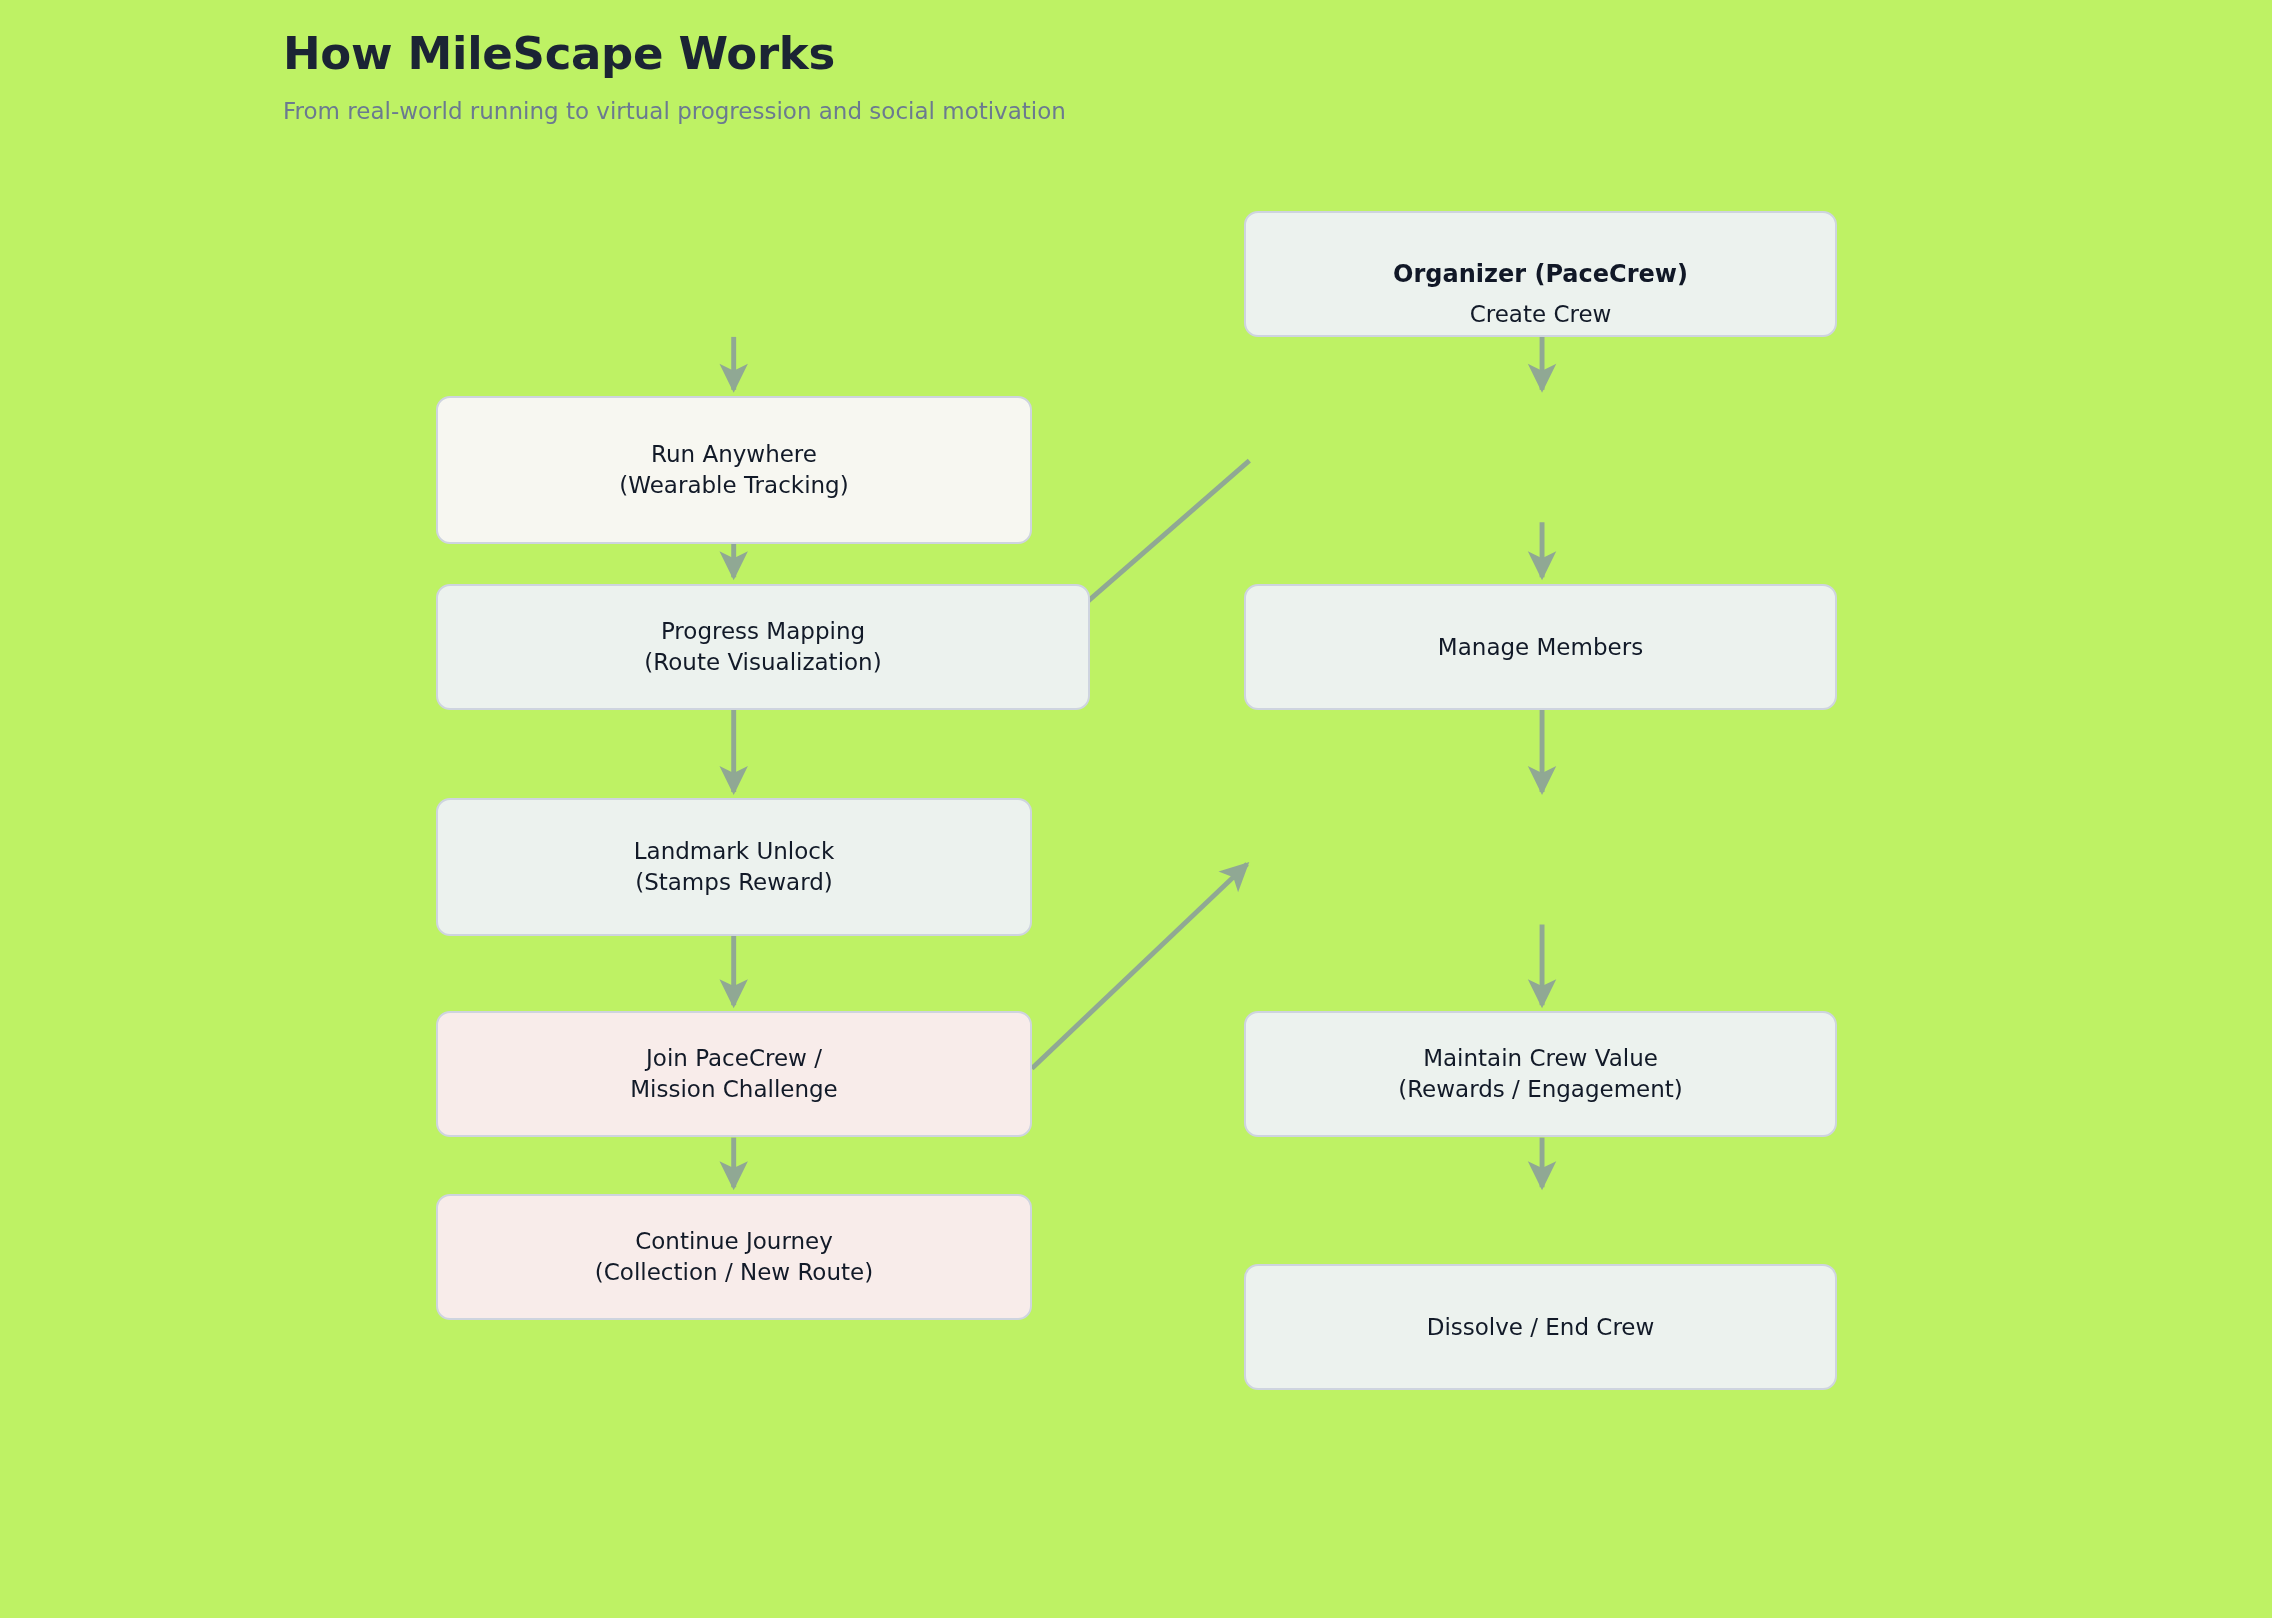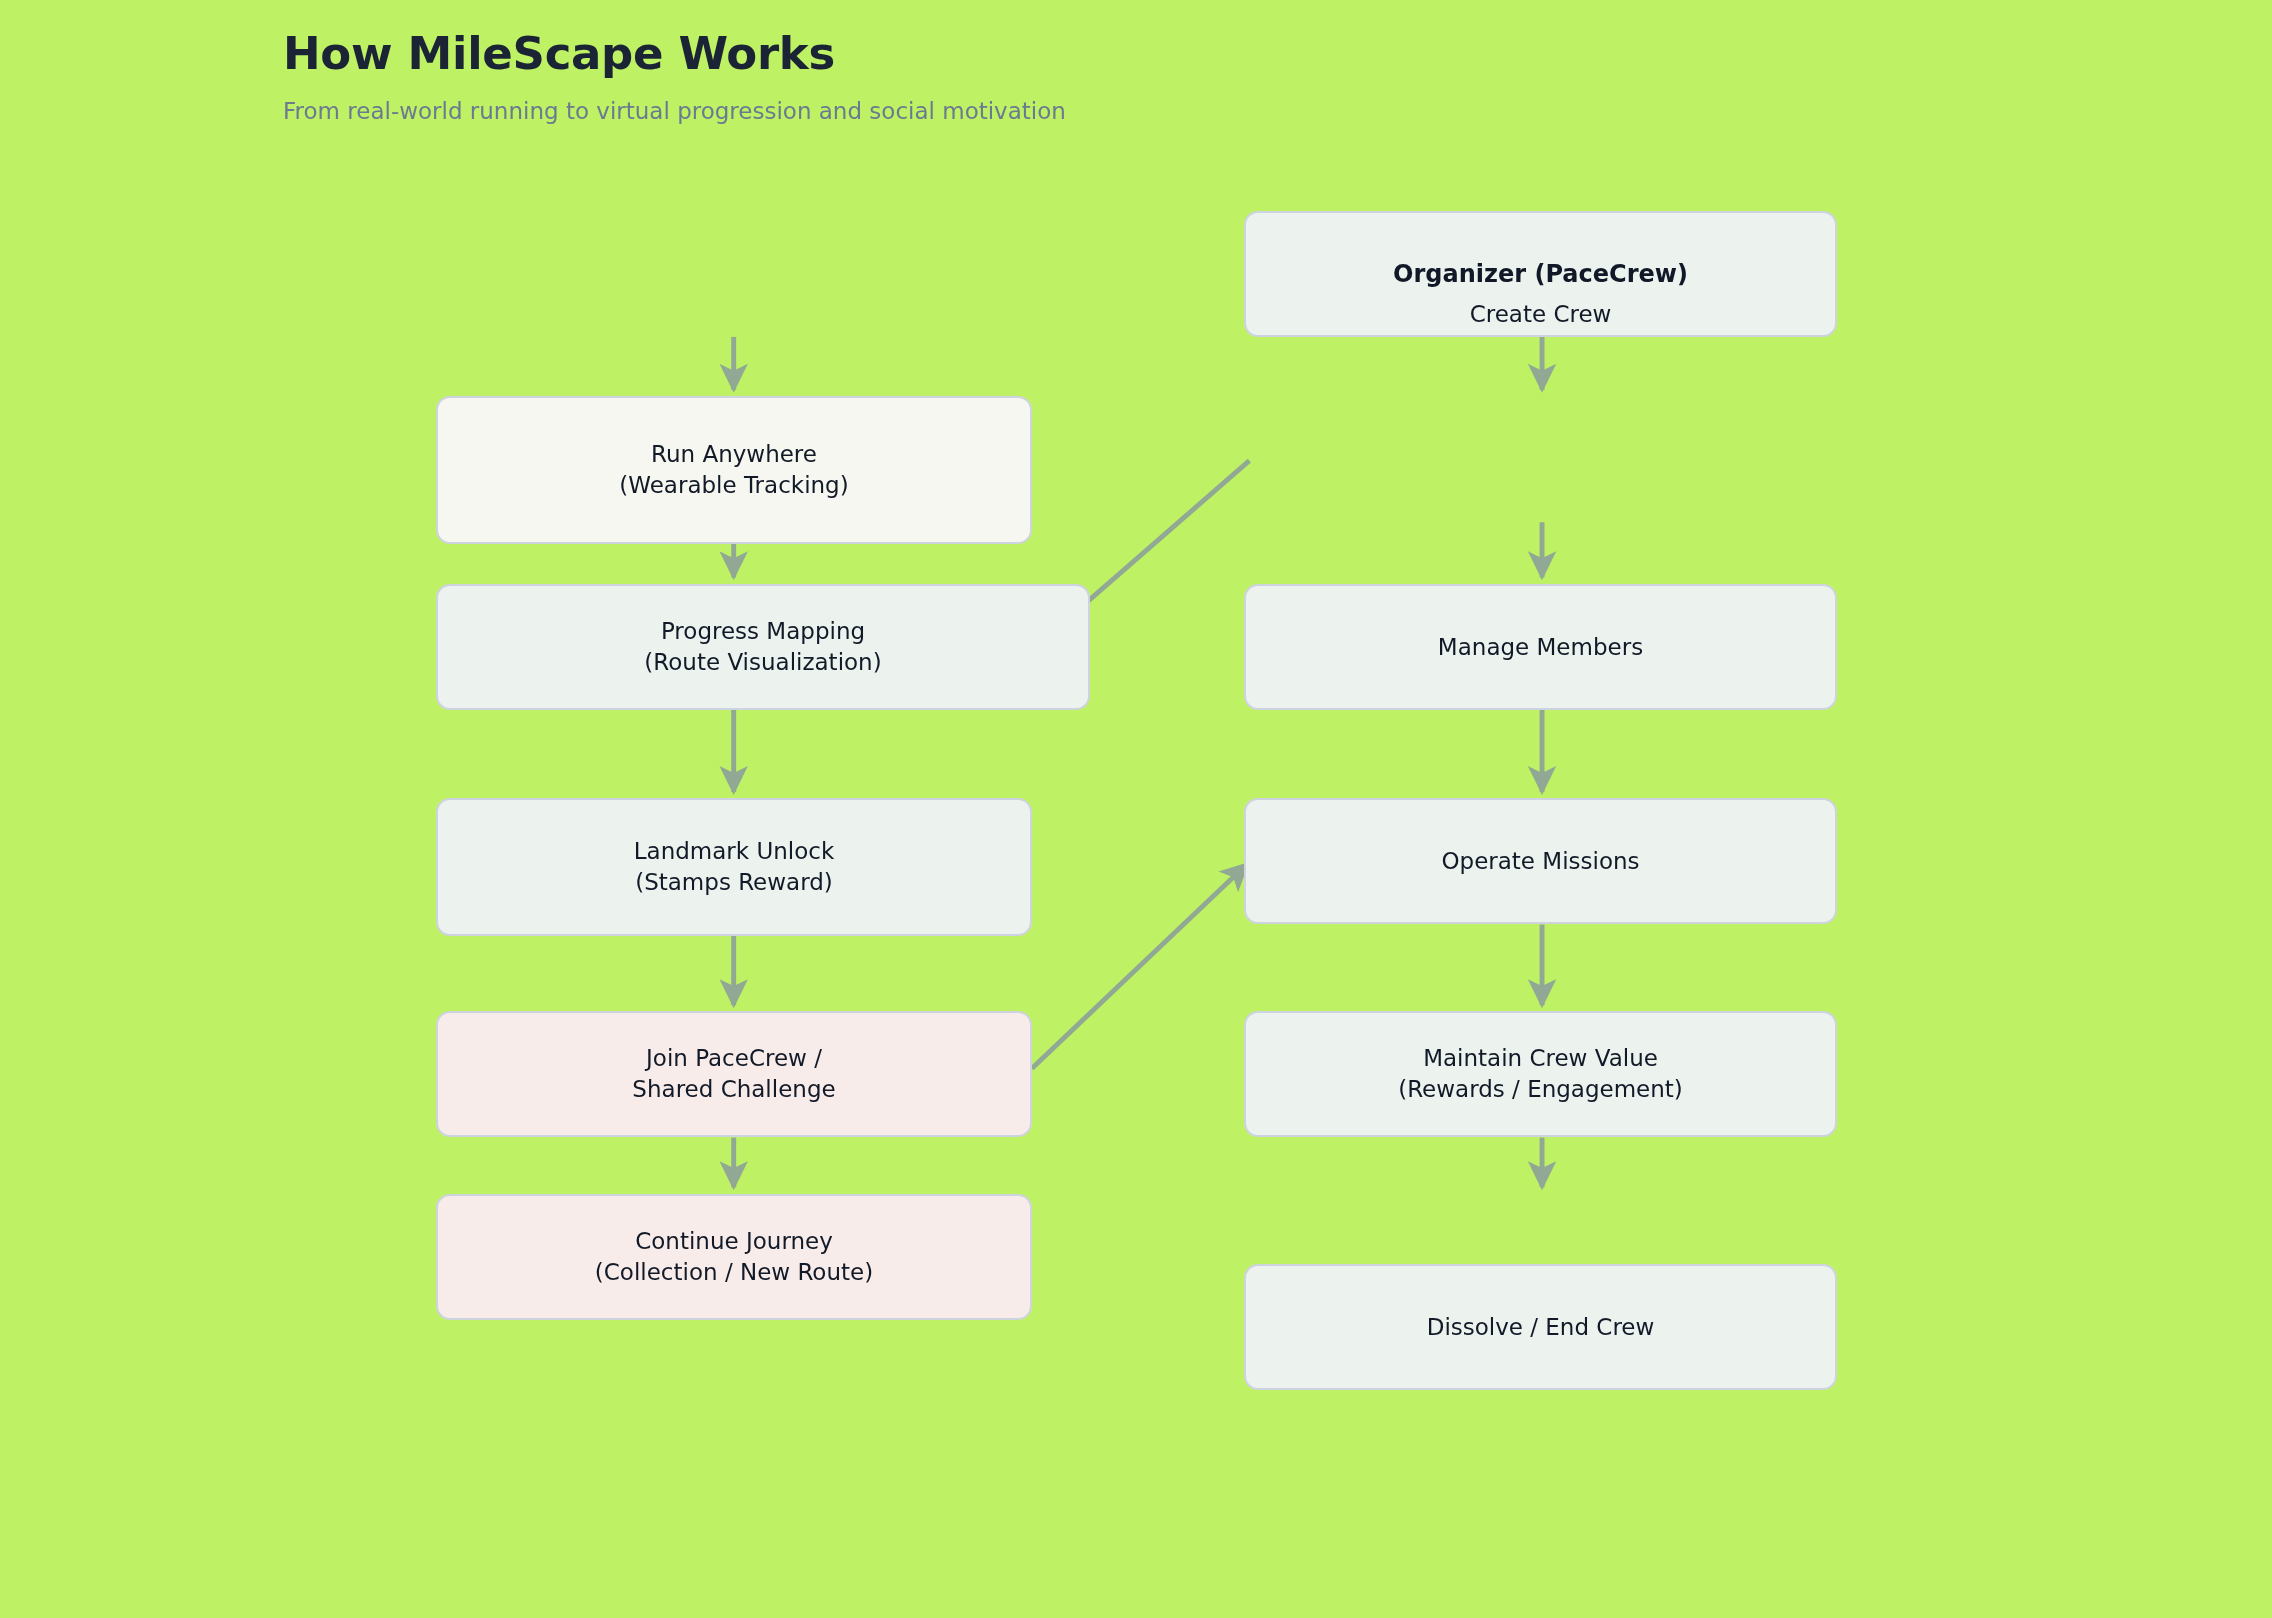--- a/index.html
+++ b/index.html
@@ -145,41 +145,38 @@
       <div class="node-line">(Route Visualization)</div>
     </div>
 
     <div class="node fill-mint" style="left:436px; top:798px; width:596px; height:138px;">
       <div class="node-line">Landmark Unlock</div>
       <div class="node-line">(Stamps Reward)</div>
     </div>
 
     <div class="node fill-rose" style="left:436px; top:1011px; width:596px; height:126px;">
       <div class="node-line">Join PaceCrew /</div>
-      <div class="node-line">Shared Challenge</div>
+      <div class="node-line">Mission Challenge</div>
     </div>
 
     <div class="node fill-rose" style="left:436px; top:1194px; width:596px; height:126px;">
       <div class="node-line">Continue Journey</div>
       <div class="node-line">(Collection / New Route)</div>
     </div>
 
     <div class="node fill-mint" style="left:1244px; top:211px; width:593px; height:126px;justify-content:flex-end;">
       <div class="node-title">Organizer (PaceCrew)</div>
       <div class="node-line" style="margin-top:8.7px;">Create Crew</div>
     </div>
 
 
     <div class="node fill-mint" style="left:1244px; top:584px; width:593px; height:126px;">
       <div class="node-line">Manage Members</div>
     </div>
 
-    <div class="node fill-mint" style="left:1244px; top:798px; width:593px; height:126px;">
-      <div class="node-line">Operate Missions</div>
-    </div>
 
     <div class="node fill-mint" style="left:1244px; top:1011px; width:593px; height:126px;">
       <div class="node-line">Maintain Crew Value</div>
       <div class="node-line">(Rewards / Engagement)</div>
     </div>
 
     <div class="node fill-mint" style="left:1244px; top:1264px; width:593px; height:126px;">
       <div class="node-line">Dissolve / End Crew</div>
     </div>
 

